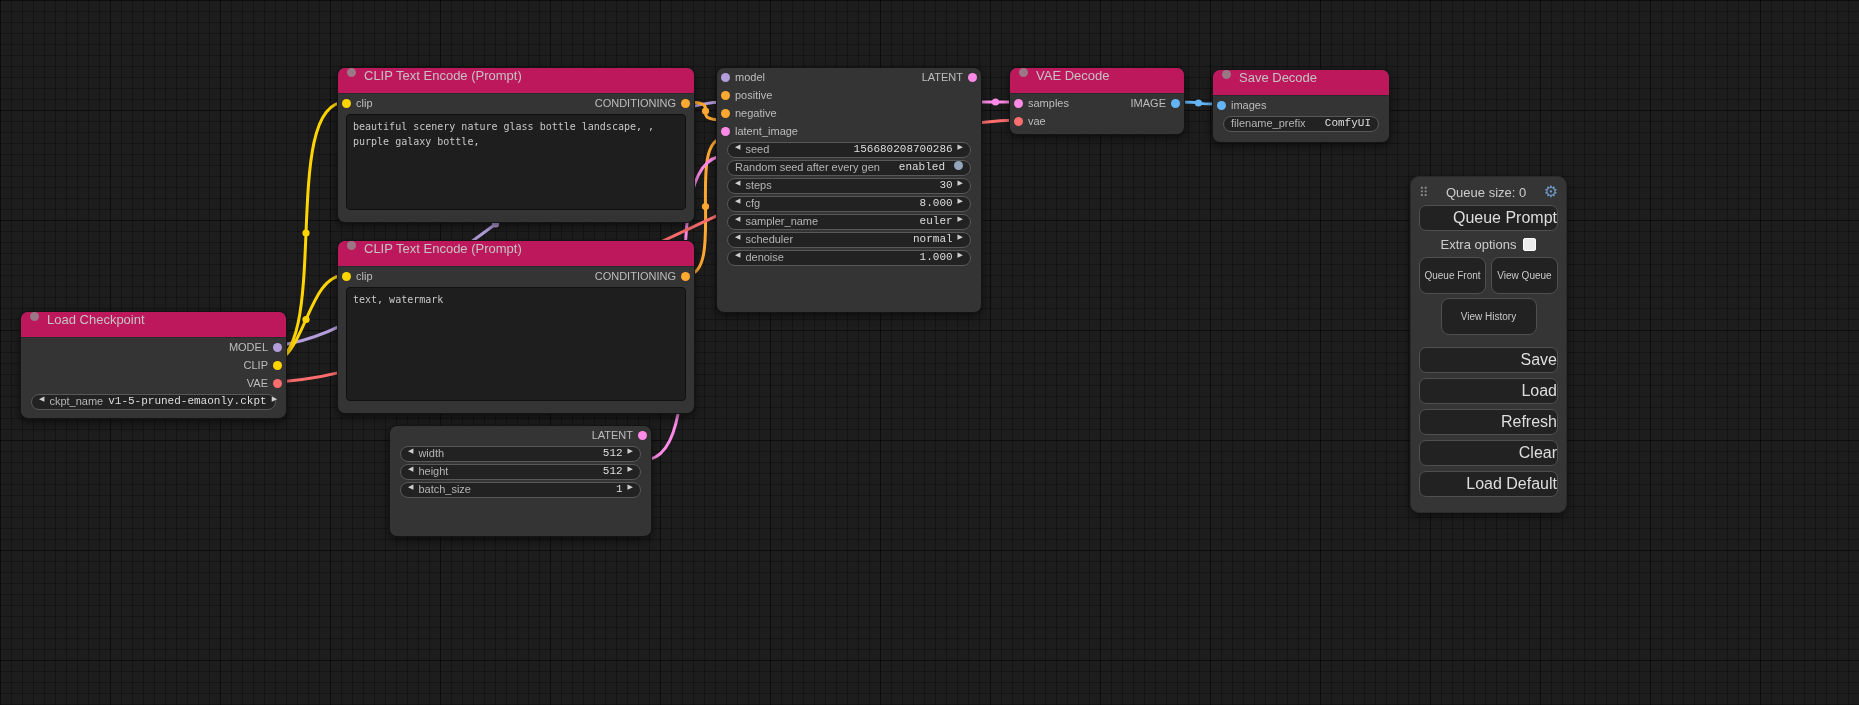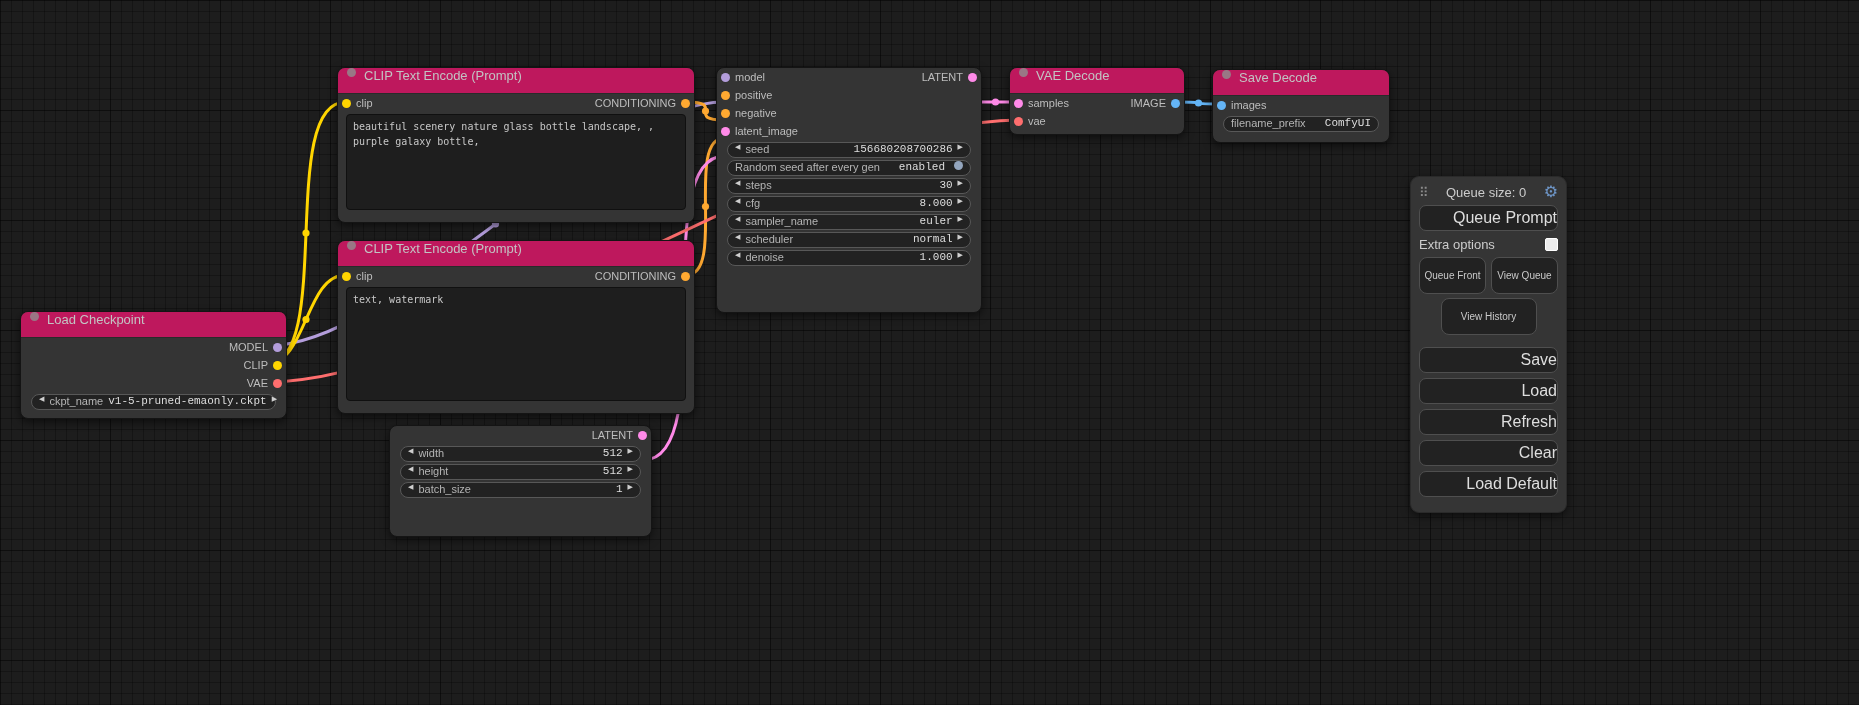--- a/index.html
+++ b/index.html
@@ -53,21 +53,21 @@
   .drag-dots{color:#8a8a8a;font-size:13px;cursor:grab;}
   .qsize{flex:1;text-align:center;}
   .gear{color:#6e96c8;font-size:16px;line-height:1;cursor:pointer;}
   .mbtn{
     display:block;width:100%;background:#222;border:1px solid #4f4f4f;border-radius:7px;
     color:#dedede;font-size:15px;padding:3px 0;text-align:center;margin:5px 0;
     font-family:inherit;cursor:pointer;box-sizing:border-box;
   }
   .mbtn.big{font-size:16px;text-align:right;}
   .mbtn.small{font-size:10px;padding:12px 4px;margin:0;border-radius:8px;color:#c9c9c9;}
-  .extra-row{display:flex;align-items:center;justify-content:space-between;gap:7px;color:#cccccc;font-size:13px;margin:6px 0 5px;}
+  .extra-row{display:flex;align-items:center;justify-content:center;gap:7px;color:#cccccc;font-size:13px;margin:6px 0 5px;}
   .checkbox{width:11px;height:11px;background:#ececec;border:1px solid #ffffff;border-radius:2px;display:inline-block;}
   .pair-row{display:flex;gap:5px;margin:2px 0 4px;}
   .pair-row .mbtn{flex:1;}
   .vh-row{display:flex;justify-content:center;margin-bottom:10px;}
   .vh-row .mbtn{width:96px;}
   .mt{margin-top:12px;}
 </style>
 </head>
 <body>
 

